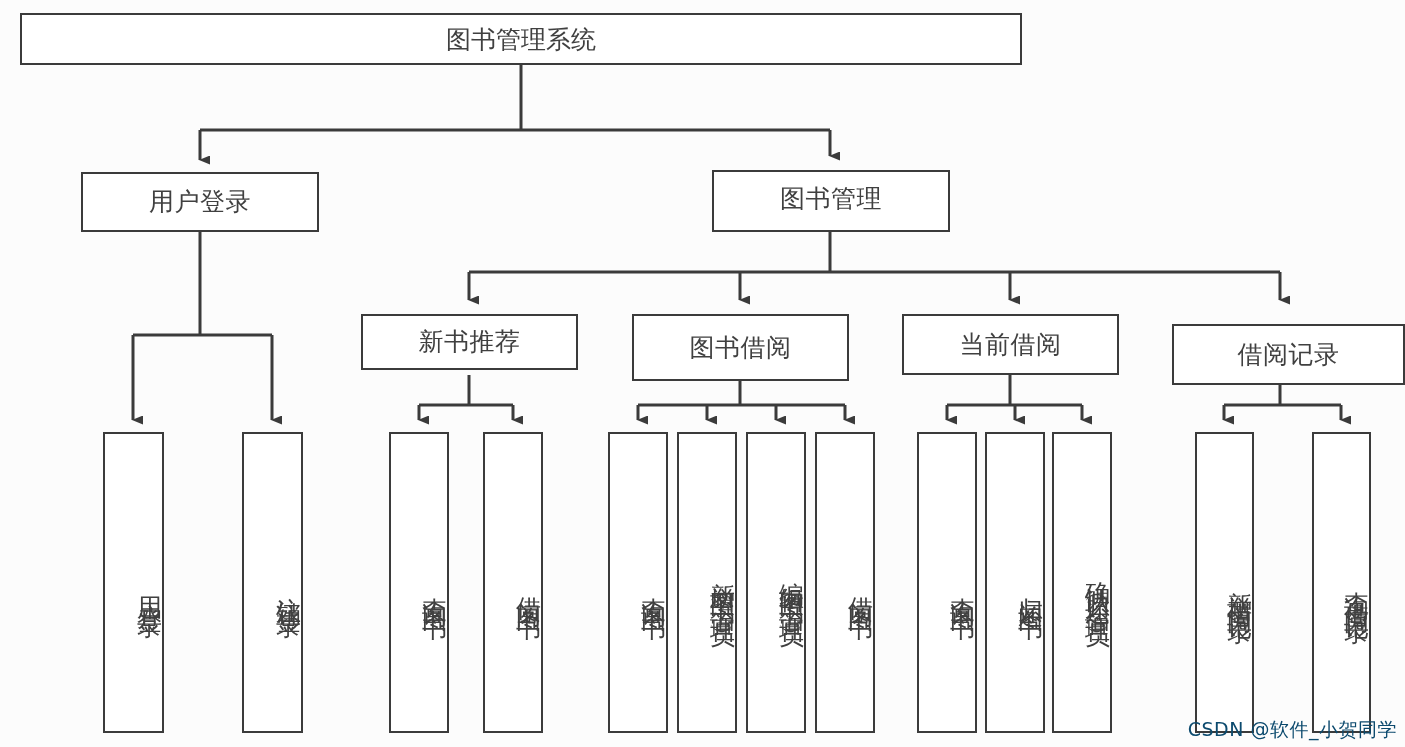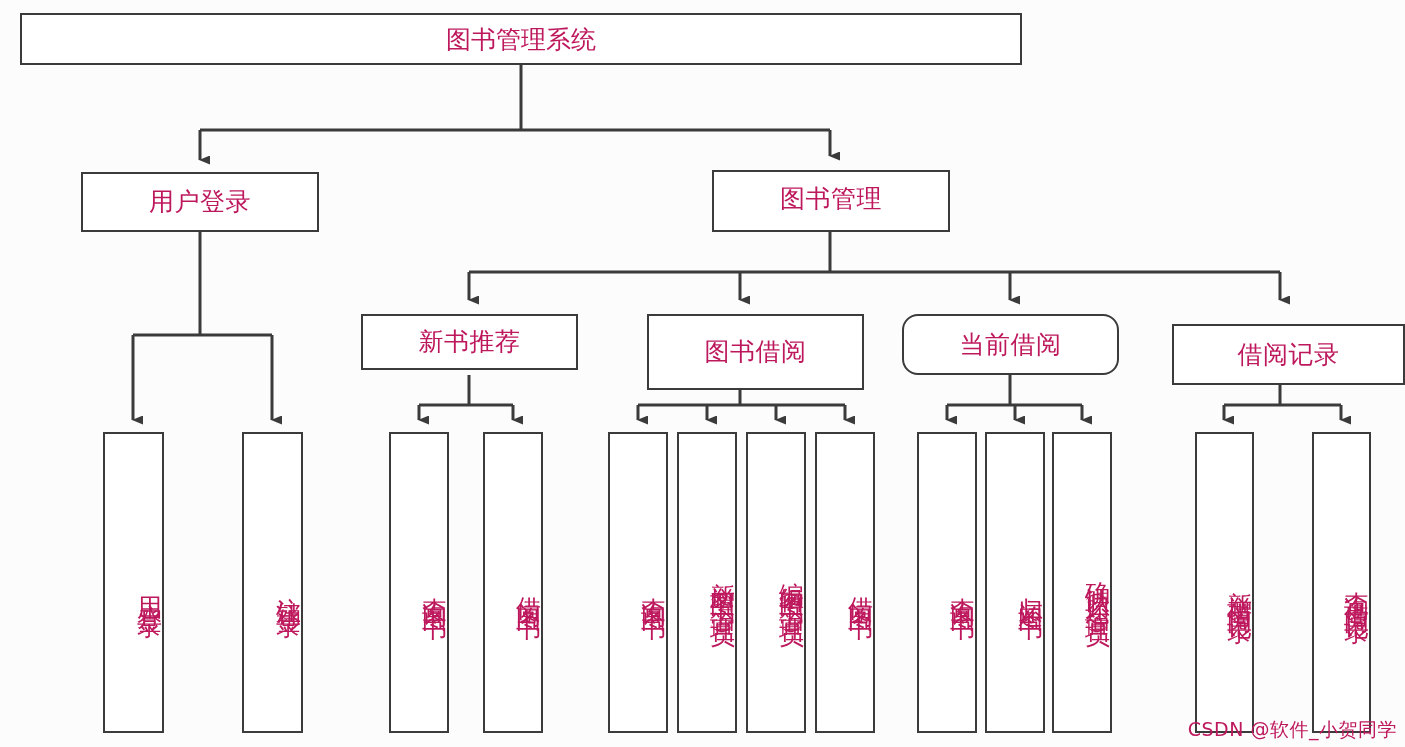--- a/index.html
+++ b/index.html
@@ -25,21 +25,21 @@
     pointer-events: none;
   }
   .node {
     position: absolute;
     box-sizing: border-box;
     border: 2.5px solid #3b3b3b;
     background: #ffffff;
     display: flex;
     align-items: center;
     justify-content: center;
-    color: #be185d;
+    color: #404040;
   }
   .node.horiz {
     font-size: 25px;
     letter-spacing: 0.5px;
     line-height: 1.1;
   }
   .node.root {
     font-size: 25px;
   }
   .node.vert {
@@ -53,21 +53,21 @@
     justify-content: center;
   }
   .node.vert span {
     display: block;
   }
   .watermark {
     position: absolute;
     right: 8px;
     bottom: 4px;
     font-size: 19px;
-    color: #be185d;
+    color: #0c4a6e;
     letter-spacing: 0.5px;
     white-space: nowrap;
     font-family: "DejaVu Sans", "Liberation Sans", sans-serif;
   }
 </style>
 </head>
 <body>
 
 <div id="canvas">
 
@@ -128,24 +128,24 @@
   <div class="node horiz" style="left:81px; top:172px; width:238px; height:60px;">
     <span>用户登录</span>
   </div>
   <div class="node horiz" style="left:712px; top:170px; width:238px; height:62px;font-family:Liberation Mono, monospace;">
     <span>图书管理</span>
   </div>
 
   <div class="node horiz" style="left:361px; top:314px; width:217px; height:56px;">
     <span>新书推荐</span>
   </div>
-  <div class="node horiz" style="left:647px; top:314px; width:217px; height:76px;text-align:right;">
+  <div class="node horiz" style="left:632px; top:314px; width:217px; height:67px;text-align:right;">
     <span>图书借阅</span>
   </div>
-  <div class="node horiz" style="left:902px; top:314px; width:217px; height:61px;border-radius:16px;">
+  <div class="node horiz" style="left:902px; top:314px; width:217px; height:61px;">
     <span>当前借阅</span>
   </div>
   <div class="node horiz" style="left:1172px; top:324px; width:233px; height:61px;">
     <span>借阅记录</span>
   </div>
 
   <div class="node vert" style="left:103px; top:432px; width:61px; height:301px;">
     <span>用户登录</span>
   </div>
   <div class="node vert" style="left:242px; top:432px; width:61px; height:301px;">

